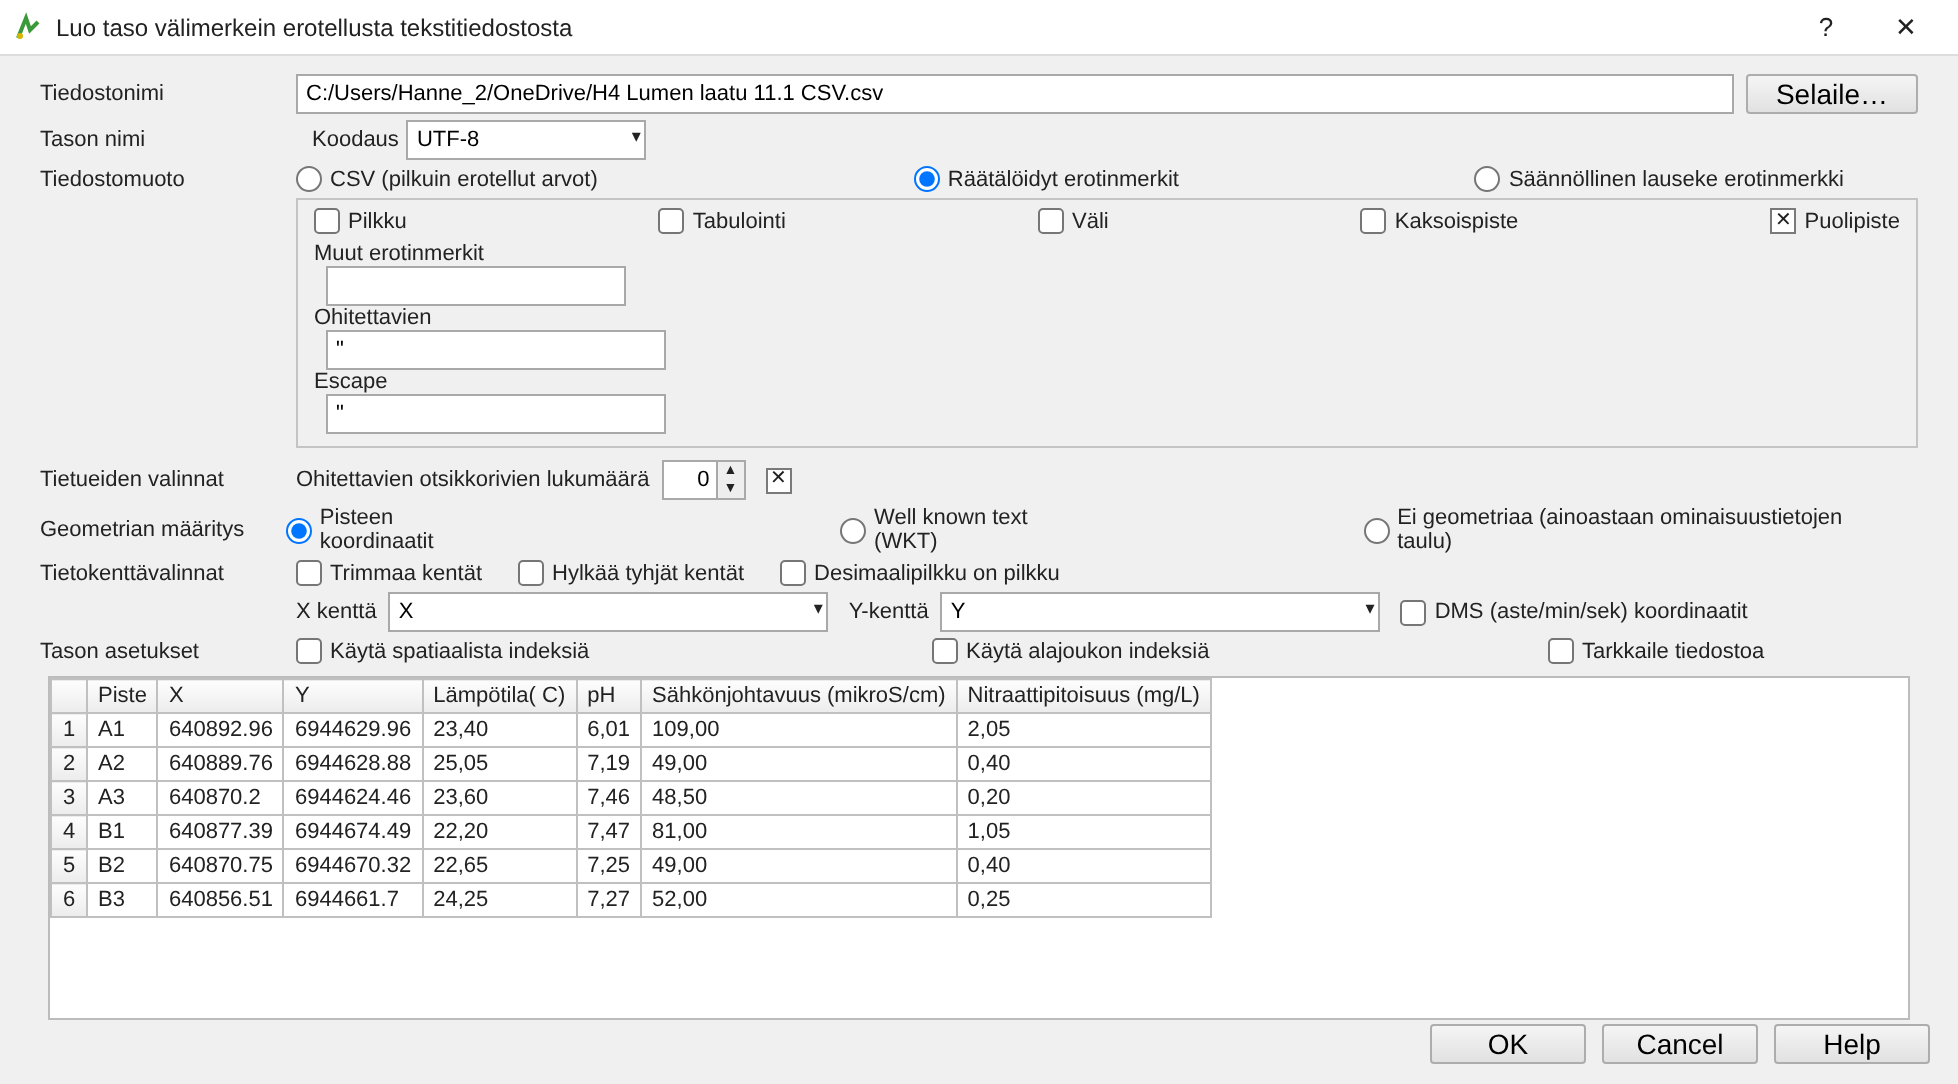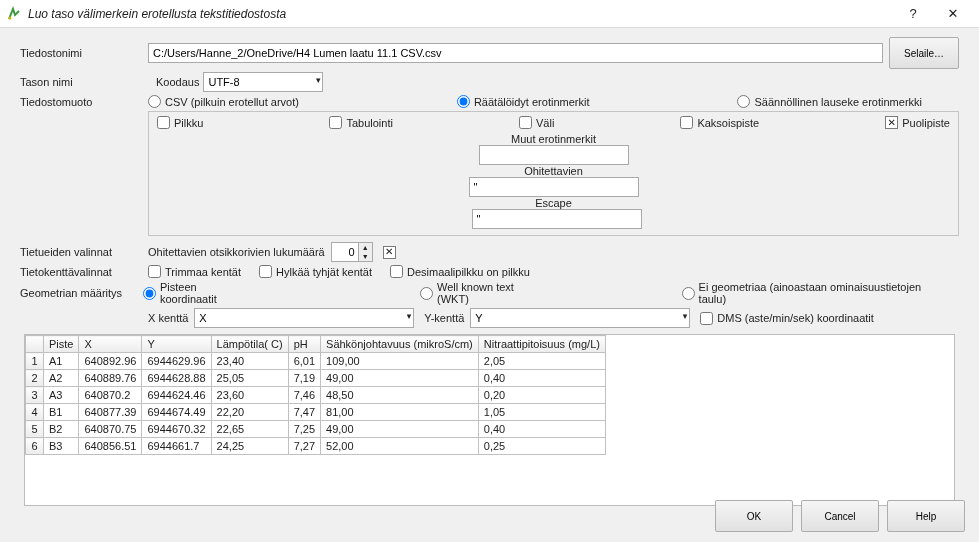--- a/index.html
+++ b/index.html
@@ -19,62 +19,62 @@
     height: 28px;
     padding: 0 6px;
     background: #fff;
     border-bottom: 1px solid #ddd;
   }
   .titlebar .icon {
     width: 16px; height: 16px;
     margin-right: 6px;
     display:inline-flex;align-items:center;justify-content:center;
   }
-  .titlebar .title { flex: 1; font-size: 12px; font-style: italic; }
+  .titlebar .title { flex: 1; font-size: 12px; }
   .titlebar .winbtn {
     width: 40px; height: 28px;
     display: inline-flex; align-items: center; justify-content: center;
     cursor: pointer;
     font-size: 13px;
   }
   .content { padding: 6px 20px; }
   .row { display: flex; align-items: center; margin: 3px 0; }
   .row > .lbl { width: 128px; }
   .row > .lbl-wide { width: 128px; }
   input[type=text], select {
     font-family: inherit;
     font-size: 11px;
     height: 20px;
     padding: 1px 4px;
     border: 1px solid #a9a9a9;
     background: #fff;
   }
   .txt-long { flex: 1; }
   .btn {
-    height: 32px;
+    height: 20px;
     padding: 0 14px;
     border: 1px solid #adadad;
     background: linear-gradient(#f5f5f5,#e1e1e1);
     cursor: pointer;
     font-family: inherit;
-    font-size: 10px;
+    font-size: 14px;
     border-radius:2px;
   }
   .radio, .check {
     display: inline-flex; align-items: center;
     margin-right: 18px;
     cursor: pointer;
   }
   .radio input, .check input { margin: 0 4px 0 0; }
   .groupbox {
     border: 1px solid #c4c4c4;
     margin-left: 128px;
     padding: 4px 8px 6px 8px;
   }
-  .groupbox .delimrow { display: flex; align-items: center; }
+  .groupbox .delimrow { display: flex; }
   .spinner {
     display:inline-flex; align-items:stretch;
     height:20px;
   }
   .spinner input {
     width: 28px; text-align:right; border:1px solid #a9a9a9; font-size:11px; padding:0 3px;
   }
   .spinner .spbtns { display:flex; flex-direction:column; width:14px; border:1px solid #a9a9a9; border-left:none;}
   .spinner .spbtns div { flex:1; font-size:7px; display:flex;align-items:center;justify-content:center; background:#eee; cursor:pointer;}
   .table-wrap {
@@ -218,50 +218,50 @@
           <div>▼</div>
         </span>
     </span>
     <span style="width:10px"></span>
     <label class="check">
         <span class="chk-x">✕</span>
       </label>
   </div>
 
   <div class="row">
-    <span class="lbl-wide">Tietokenttävalinnat</span>
-    <label class="check">
-        <input type="checkbox" style="">
-        <span>Trimmaa kentät</span>
-      </label>
-    <label class="check">
-        <input type="checkbox" style="">
-        <span>Hylkää tyhjät kentät</span>
-      </label>
-    <label class="check">
-        <input type="checkbox" style="">
-        <span>Desimaalipilkku on pilkku</span>
-      </label>
-  </div>
-
-  <div class="row">
     <span class="lbl-wide">Geometrian määritys</span>
     <label class="radio">
         <input type="radio" name="geom" checked="" style="">
         <span>Pisteen koordinaatit</span>
       </label>
     <span style="flex:0 0 150px"></span>
     <label class="radio">
         <input type="radio" name="geom" style="">
         <span>Well known text (WKT)</span>
       </label>
     <span style="flex:0 0 120px"></span>
     <label class="radio">
         <input type="radio" name="geom" style="">
         <span>Ei geometriaa (ainoastaan ominaisuustietojen taulu)</span>
+      </label>
+  </div>
+
+  <div class="row">
+    <span class="lbl-wide">Tietokenttävalinnat</span>
+    <label class="check">
+        <input type="checkbox" style="">
+        <span>Trimmaa kentät</span>
+      </label>
+    <label class="check">
+        <input type="checkbox" style="">
+        <span>Hylkää tyhjät kentät</span>
+      </label>
+    <label class="check">
+        <input type="checkbox" style="">
+        <span>Desimaalipilkku on pilkku</span>
       </label>
   </div>
 
   <div class="row">
     <span class="lbl-wide"></span>
     <span>X kenttä</span>
     <span style="width:6px"></span>
     <span class="dropdown" style="flex:0 0 220px">
       <select style="width:100%"><option>X</option></select>
       <span class="arrow">▾</span>
@@ -273,20 +273,35 @@
       <select style="width:100%"><option>Y</option></select>
       <span class="arrow">▾</span>
     </span>
     <span style="width:10px"></span>
     <label class="check">
         <input type="checkbox" style="">
         <span>DMS (aste/min/sek) koordinaatit</span>
       </label>
   </div>
 
+  <div class="row">
+    <span class="lbl-wide">Tason asetukset</span>
+    <label class="check" style="flex:0 0 300px">
+        <input type="checkbox" style="">
+        <span>Käytä spatiaalista indeksiä</span>
+      </label>
+    <label class="check" style="flex:0 0 290px">
+        <input type="checkbox" style="">
+        <span>Käytä alajoukon indeksiä</span>
+      </label>
+    <label class="check">
+        <input type="checkbox" style="">
+        <span>Tarkkaile tiedostoa</span>
+      </label>
+  </div>
 
   <div class="table-wrap">
     <table id="preview">
       <thead>
           <tr id="thead-row">
             <th class="rowhdr"></th>
             <th>Piste</th>
             <th>X</th>
             <th>Y</th>
             <th>Lämpötila( C)</th>

